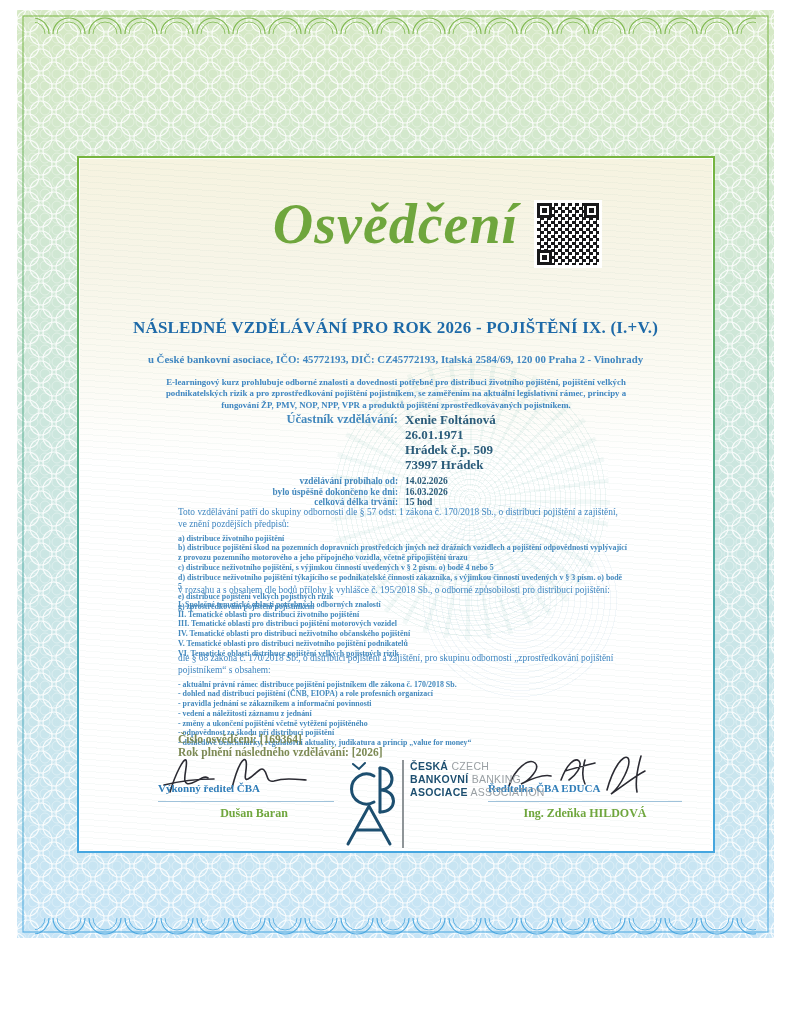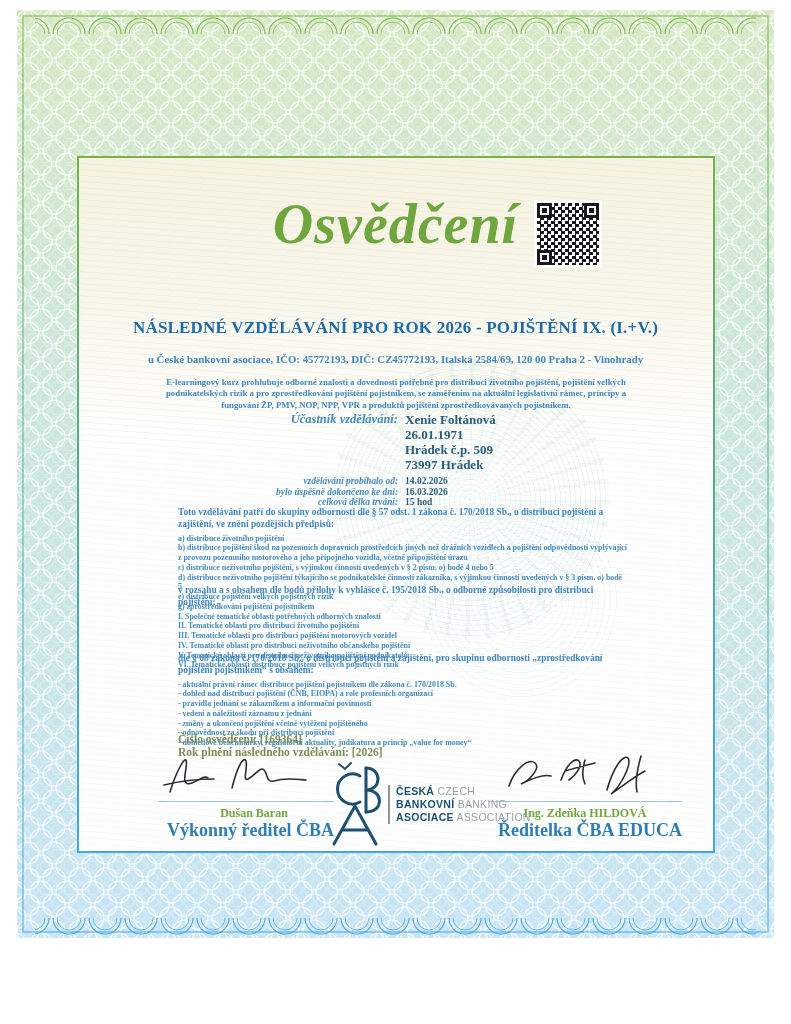--- a/index.html
+++ b/index.html
@@ -30,47 +30,47 @@
             font-weight:bold;font-size:14.5px;color:var(--blue,#2f7db8);}
   .course{position:absolute;left:0;right:0;top:318px;text-align:center;
           font-weight:bold;font-size:17px;color:var(--navy-blue,#1e6aa8);letter-spacing:.2px;}
   .org{position:absolute;left:0;right:0;top:353px;text-align:center;
        font-weight:bold;font-size:10.8px;color:#3f86c0;}
   .desc{position:absolute;left:160px;top:377px;width:472px;text-align:center;
         font-size:8.8px;line-height:1.28;color:#3f86c0;font-weight:bold;}
 
   .participant{position:absolute;left:150px;top:412px;width:480px;}
   .prow{display:flex;line-height:15px;}
-  .plabel{width:248px;text-align:right;color:#4489bd;font-weight:bold;font-size:12.5px;font-style:italic;}
+  .plabel{width:248px;text-align:right;color:#4489bd;font-weight:bold;font-size:12.5px;}
   .pvalue{margin-left:7px;color:#2b5c7a;font-weight:bold;font-size:13px;}
   .prow.small{line-height:10.6px;}
   .prow.small .plabel{font-size:9.3px;}
   .prow.small .pvalue{font-size:9.5px;}
   .pgap{height:4px;}
 
   .section{position:absolute;left:178px;width:450px;color:#3f86c0;}
-  .sec-head{font-weight:bold;font-size:9.4px;line-height:1.25;margin-bottom:3px;}
+  .sec-head{font-weight:normal;font-size:9.4px;line-height:1.25;margin-bottom:3px;}
   .sec-item{font-size:7.9px;font-weight:bold;line-height:1.24;color:#4489bd;}
   .s0{top:507px;} .s1{top:585px;} .s2{top:653px;}
 
   .certnum{position:absolute;left:178px;top:733px;font-size:11.5px;font-weight:bold;color:#7d8a55;}
   .yearline{position:absolute;left:178px;top:746px;font-size:11.5px;font-weight:bold;color:#7d8a55;}
 
   .sig-line{position:absolute;height:1px;background:#9fc2da;top:801px;}
   .sig-line.l{left:158px;width:176px;}
   .sig-line.r{left:488px;width:194px;}
   .sig-svg{position:absolute;}
   .sig-name{position:absolute;top:806px;text-align:center;font-weight:bold;font-size:12px;color:var(--green,#6fa63d);}
   .sig-name.l{left:166px;width:176px;}
   .sig-name.r{left:488px;width:194px;}
-  .sig-role{position:absolute;top:820px;text-align:right;font-weight:bold;font-size:18px;color:var(--blue,#2f7db8);}
+  .sig-role{position:absolute;top:782px;text-align:left;font-weight:bold;font-size:11px;color:var(--blue,#2f7db8);}
   .sig-role.l{left:158px;width:176px;}
   .sig-role.r{left:488px;width:194px;}
 
-  .logo{position:absolute;left:322px;top:760px;display:flex;align-items:center;}
+  .logo{position:absolute;left:336px;top:760px;display:flex;}
   .logo-text{border-left:2px solid #8f9598;margin-left:6px;padding-left:6px;}
   .logo-line{font-family:"Liberation Sans","DejaVu Sans",sans-serif;font-size:10.5px;line-height:13px;letter-spacing:.3px;}
   .logo-cs{color:#1d4f70;font-weight:bold;}
   .logo-en{color:#9aa0a4;}
 </style>
 </head>
 <body>
 
 <div class="page">
 

